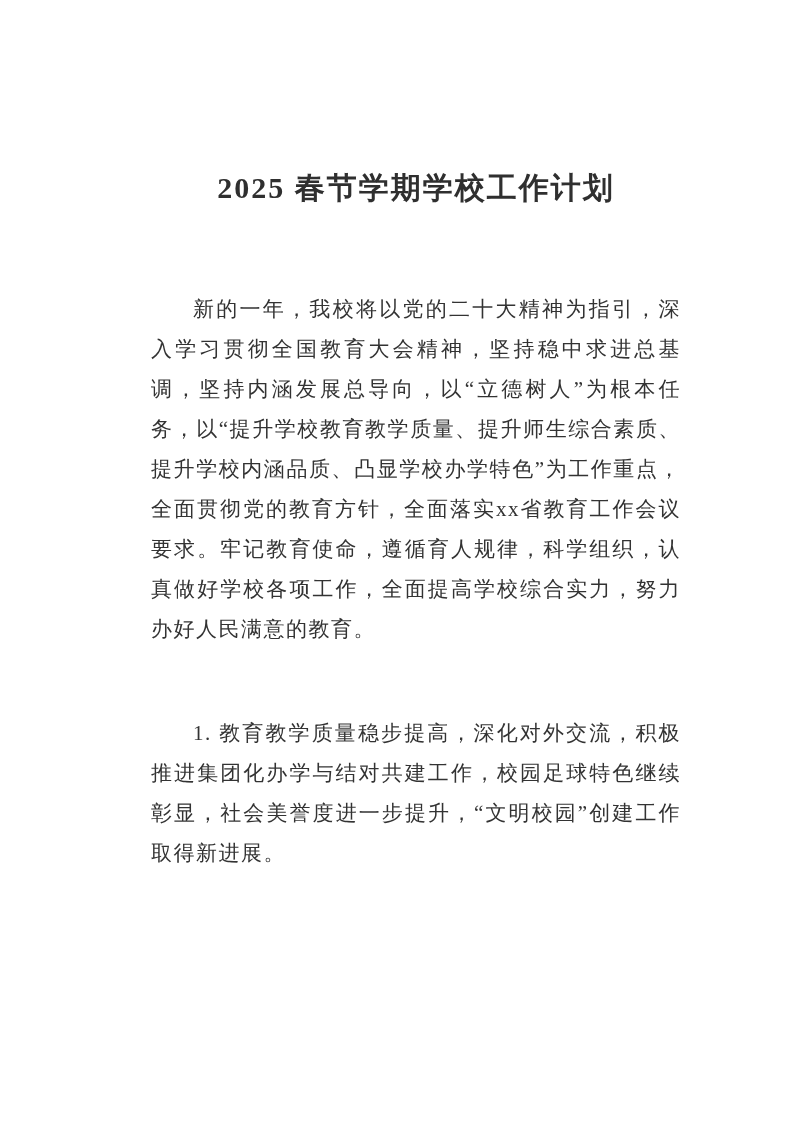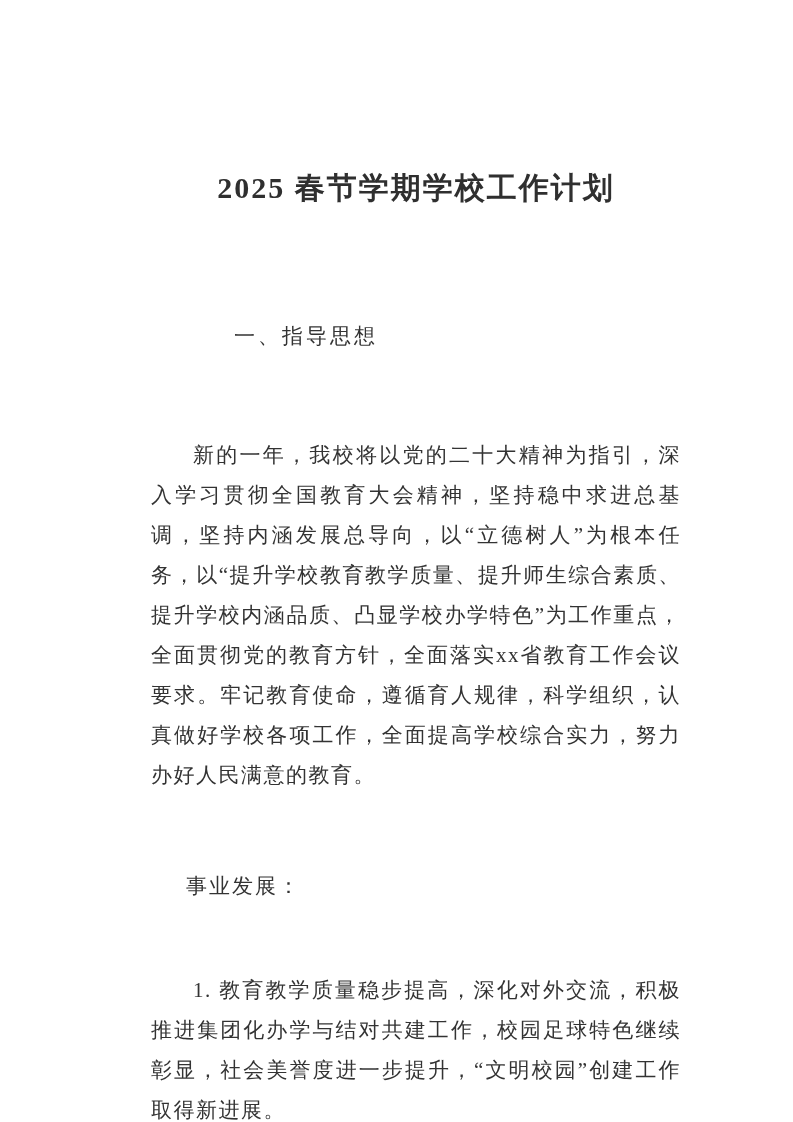--- a/index.html
+++ b/index.html
@@ -59,23 +59,21 @@
   .para-2 { margin-top: 40px; }
 </style>
 </head>
 <body>
 
 <div class="page">
   <div class="content">
 
     <h1 class="doc-title">2025 春节学期学校工作计划</h1>
 
-    <div class="sec-heading first">一、指导思想</div>
 
     <p class="body-para para-1">新的一年，我校将以党的二十大精神为指引，深入学习贯彻全国教育大会精神，坚持稳中求进总基调，坚持内涵发展总导向，以“立德树人”为根本任务，以“提升学校教育教学质量、提升师生综合素质、提升学校内涵品质、凸显学校办学特色”为工作重点，全面贯彻党的教育方针，全面落实xx省教育工作会议要求。牢记教育使命，遵循育人规律，科学组织，认真做好学校各项工作，全面提高学校综合实力，努力办好人民满意的教育。</p>
 
 
-    <div class="sub-label">事业发展：</div>
 
     <p class="body-para para-2">1. 教育教学质量稳步提高，深化对外交流，积极推进集团化办学与结对共建工作，校园足球特色继续彰显，社会美誉度进一步提升，“文明校园”创建工作取得新进展。</p>
 
   </div>
 </div>
 
 </body></html>

